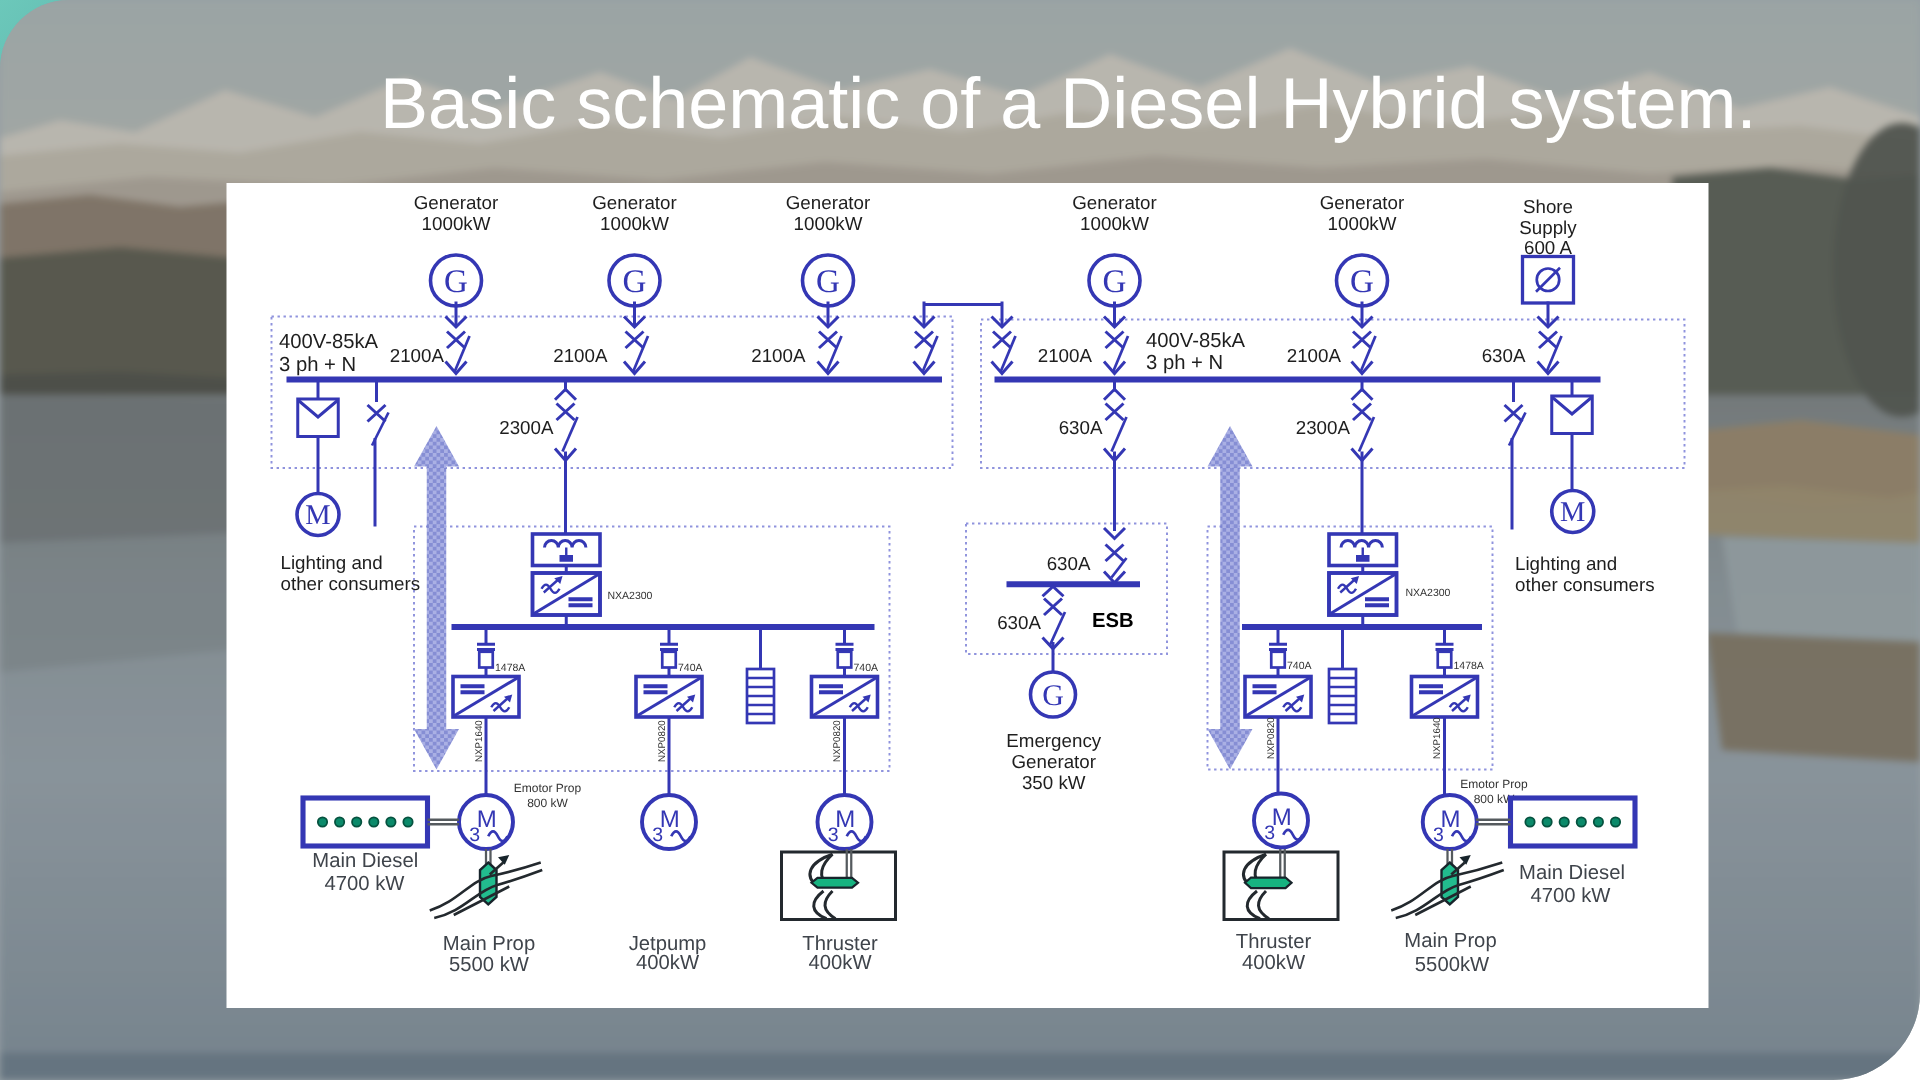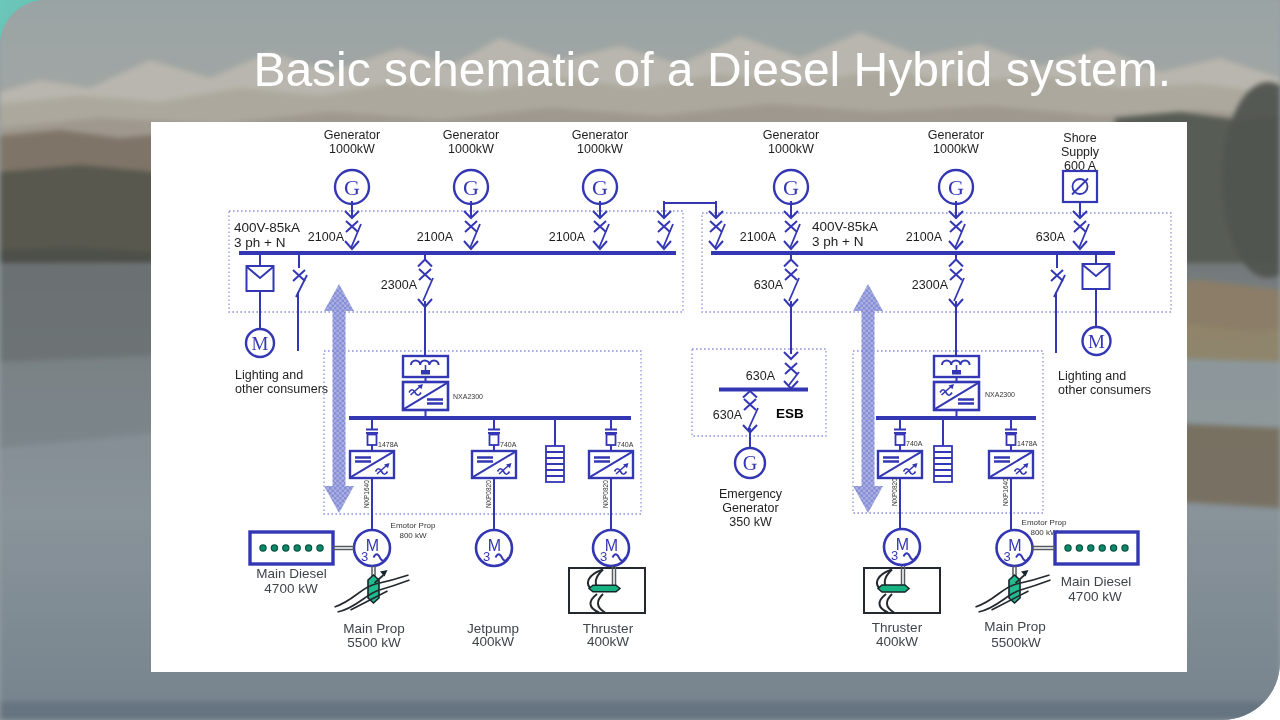--- a/index.html
+++ b/index.html
@@ -5,21 +5,21 @@
   html,body{margin:0;padding:0;}
   body{width:1280px;height:720px;overflow:hidden;font-family:"Liberation Sans",sans-serif;}
   .slide{position:absolute;left:0;top:0;width:1280px;height:600px;
     background:linear-gradient(133deg,#6cc8ba 0%,#4d9fa2 16%,#2c7083 45%,#1b4d62 78%,#123a50 100%);text-align:right;}
   .photo{position:absolute;left:0;top:0;width:1280px;height:720px;
     border-radius:46px 0 58px 0;overflow:hidden;background:#98a2a7;}
   .wash{position:absolute;left:0;top:0;width:1280px;height:720px;
     background:rgba(144,151,154,0.24);}
   .title{position:absolute;left:171px;top:42px;width:1000px;color:#fff;
     font-size:48px;white-space:nowrap;letter-spacing:0px;}
-  .panel{position:absolute;left:151px;top:122px;width:988px;height:550px;background:#ffffff;padding-left:48px;}
+  .panel{position:absolute;left:151px;top:122px;width:988px;height:550px;background:#ffffff;}
 </style>
 </head>
 <body>
 <div class="slide">
   <div class="photo">
     <svg width="1280" height="720" style="position:absolute;left:0;top:0;filter:blur(2.5px);">
       <defs>
         <linearGradient id="wg" x1="0" y1="0" x2="0" y2="1">
           <stop offset="0" stop-color="#6b7070"></stop>
           <stop offset="0.28" stop-color="#7f898e"></stop>

